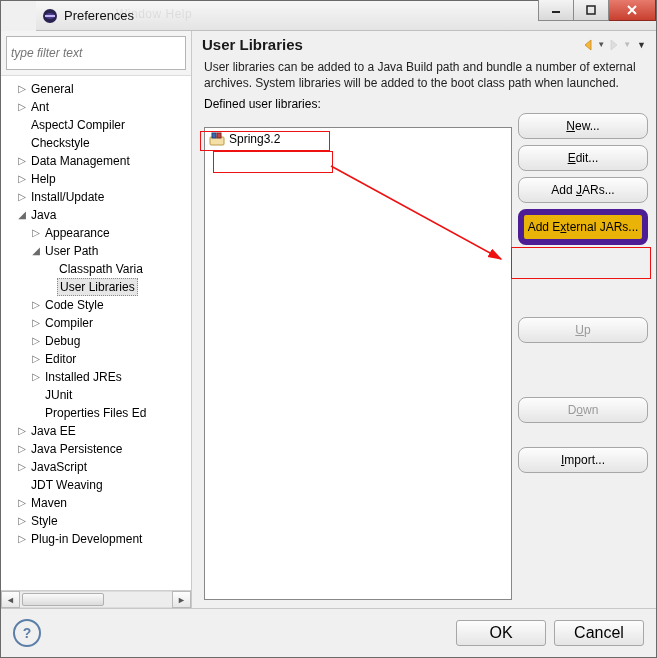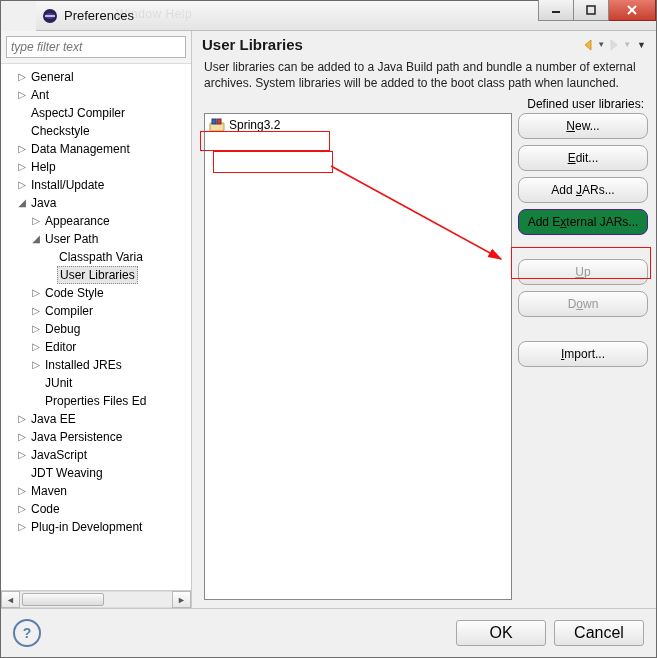--- a/index.html
+++ b/index.html
@@ -12,21 +12,21 @@
   .winbtn{width:34px;height:20px;margin-top:-1px;border:1px solid #8a8a8a;border-top:none;background:linear-gradient(#f4f4f4,#d9d9d9);display:flex;align-items:center;justify-content:center;font-size:11px;color:#222;}
   .winbtn+.winbtn{border-left:none;}
   .winbtn:last-child{width:46px;background:linear-gradient(#e67a6c,#c8402f);color:#fff;border-color:#8a2a1e;}
   .winbtn svg{display:block;}
   
   .ghostmenu{position:absolute;left:115px;top:6px;color:rgba(0,0,0,0.08);font-size:12px;letter-spacing:0.5px;}
   
   .body{flex:1;display:flex;min-height:0;}
   .left{width:190px;display:flex;flex-direction:column;border-right:1px solid #c9c9c9;background:#fff;}
   .filterwrap{padding:5px;border-bottom:1px solid #dcdcdc;background:#f4f4f4;}
-  .filter{width:100%;box-sizing:border-box;height:22px;border:1px solid #b5b5b5;padding:4px 4px;font-size:12px;color:#888;font-style:italic;background:#fff;}
+  .filter{width:100%;box-sizing:border-box;height:22px;border:1px solid #b5b5b5;padding:16px 4px;font-size:12px;color:#888;font-style:italic;background:#fff;}
   .tree{flex:1;overflow:hidden;padding:4px 0 0 0;position:relative;}
   .tree ul{list-style:none;margin:0;padding:0;}
   .tree li{white-space:nowrap;line-height:18px;}
   .row{display:flex;align-items:center;height:18px;padding-right:4px;}
   .tw{width:14px;display:inline-flex;justify-content:center;color:#6b6b6b;font-size:10px;}
   .lbl{padding:0 2px;}
   .sel{background:#e6e6e6;border:1px dotted #8a8a8a;display:inline-block;padding:0 2px;height:16px;line-height:16px;}
   .ind1{padding-left:14px;}
   .ind2{padding-left:28px;}
   .ind3{padding-left:42px;}
@@ -34,30 +34,30 @@
   .sbBtn{width:17px;height:15px;border:1px solid #b9b9b9;background:linear-gradient(#fdfdfd,#e7e7e7);display:flex;align-items:center;justify-content:center;font-size:9px;color:#555;}
   .sbTrack{flex:1;height:15px;background:#ededed;position:relative;border-top:1px solid #dcdcdc;border-bottom:1px solid #dcdcdc;}
   .sbThumb{position:absolute;left:2px;top:1px;height:11px;width:80px;border:1px solid #b0b0b0;border-radius:2px;background:linear-gradient(#fafafa,#dcdcdc);}
   
   .right{flex:1;display:flex;flex-direction:column;background:#f0f0f0;min-width:0;}
   .rhdr{display:flex;align-items:center;padding:5px 10px 2px 10px;}
   .rhdr h2{margin:0;font-size:15px;font-weight:600;color:#1a1a1a;flex:1;}
   .navicons{display:flex;align-items:center;gap:2px;}
   .navicons span{display:inline-flex;align-items:center;}
   .desc{padding:4px 12px 6px 12px;color:#222;line-height:1.35;font-size:12px;}
-  .deflabel{padding:0 12px 2px 12px;text-align:right;}
+  .deflabel{padding:0 12px 2px 12px;}
   .contentrow{flex:1;display:flex;padding:0 8px 8px 12px;min-height:0;gap:6px;}
-  .listbox{flex:1;background:#fff;border:1px solid #888;position:relative;}
+  .listbox{flex:1;background:#fff;border:1px solid #888;position:relative;margin-top:14px;}
   .listitem{display:flex;align-items:center;height:18px;padding:2px 4px;gap:4px;}
   .libicon{width:16px;height:14px;display:inline-block;}
   .btncol{width:130px;display:flex;flex-direction:column;gap:6px;}
   .btn{height:24px;border:1px solid #a7a7a7;background:linear-gradient(#fdfdfd,#e5e5e5);border-radius:8px;font-size:12px;color:#000;display:flex;align-items:center;justify-content:center;cursor:default;}
-  .btn.disabled{color:#9a9a9a;}
+  .btn.disabled{color:#9a9a9a;margin-top:48px;}
   .btn u{text-decoration:underline;}
-  .btn.hl{border:1px solid #4c1d95;background:#15803d;}
+  .btn.hl{border:6px solid #4c1d95;background:#eab308;}
   .spacer{height:12px;}
   
   .bottom{height:48px;border-top:1px solid #c8c8c8;display:flex;align-items:center;padding:0 12px;gap:8px;background:#f0f0f0;}
   .help{width:24px;height:24px;border:2px solid #5c7fa8;border-radius:50%;color:#5c7fa8;display:flex;align-items:center;justify-content:center;font-weight:bold;font-size:14px;}
   .bottom .spacerflex{flex:1;}
   .bbtn{width:88px;height:24px;border:1px solid #a7a7a7;background:linear-gradient(#fdfdfd,#e5e5e5);border-radius:3px;font-size:16px;display:flex;align-items:center;justify-content:center;}
   
   .annot{position:absolute;pointer-events:none;}
   .redbox{border:1px solid #e11;}
   svg.arrow{position:absolute;pointer-events:none;}
@@ -245,21 +245,21 @@
             </li>
           <li>
               <div class="row ind1">
                 <span class="tw">▷</span>
                 <span class="lbl">Maven</span>
               </div>
             </li>
           <li>
               <div class="row ind1">
                 <span class="tw">▷</span>
-                <span class="lbl">Code</span>
+                <span class="lbl">Style</span>
               </div>
             </li>
           <li>
               <div class="row ind1">
                 <span class="tw">▷</span>
                 <span class="lbl">Plug-in Development</span>
               </div>
             </li>
         </ul>
       </div>

